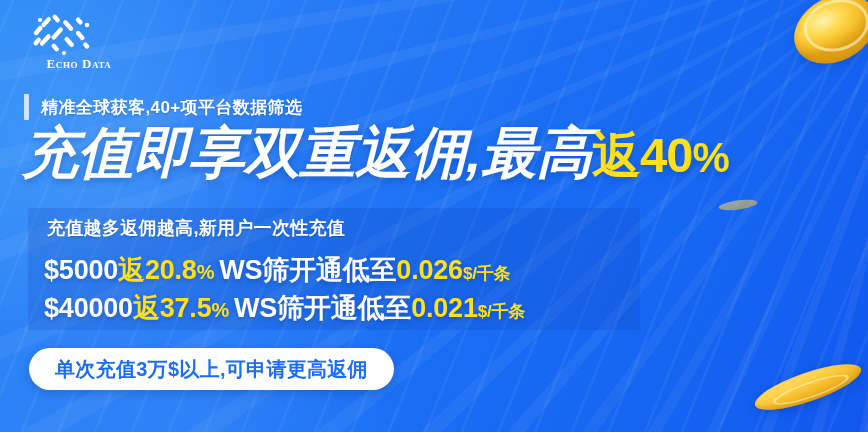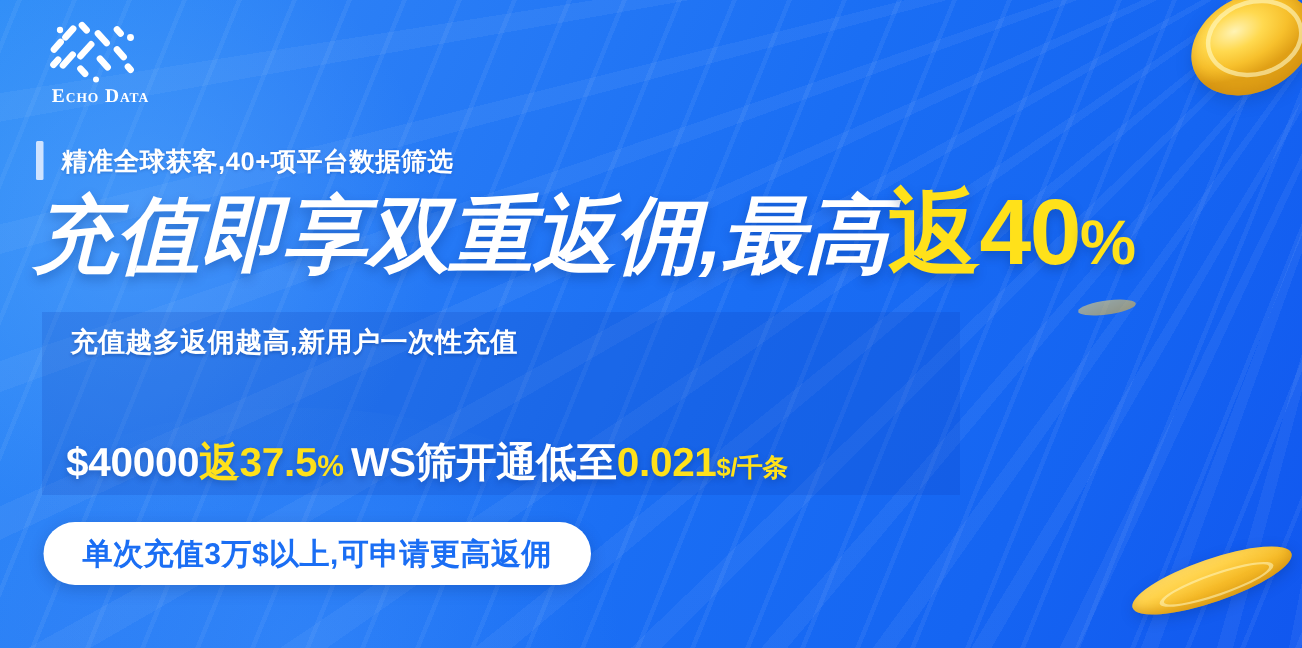--- a/index.html
+++ b/index.html
@@ -60,21 +60,21 @@
     left: 18px; top: 12px;
     width: 98px; height: 66px;
   }
   #logo-mark {
     position: absolute;
     left: 14px; top: 0;
     width: 62px; height: 44px;
   }
   #logo-word {
     position: absolute;
-    left: 0; top: 44px;
+    left: 12px; top: 44px;
     width: 98px;
     text-align: center;
     color: #ffffff;
     font-size: 13px;
     font-weight: 700;
     letter-spacing: 0.6px;
     font-family: "Liberation Serif", "DejaVu Serif", serif;
     font-variant: small-caps;
     white-space: nowrap;
   }
@@ -111,21 +111,21 @@
     font-size: 56px;
     font-weight: 700;
     line-height: 1.08;
     letter-spacing: -0.5px;
     color: #ffffff;
     text-shadow: 0 3px 7px rgba(0,35,105,0.30);
   }
   #headline .hl-white { color: #ffffff; font-style: italic; }
   #headline .hl-yellow {
     color: #ffe11a;
-    font-size: 62px;
+    font-size: 49px;
     letter-spacing: -1px;
   }
   #headline .hl-pct {
     color: #ffe11a;
     font-size: 42px;
   }
 
   
   #panel {
     position: absolute;
@@ -284,20 +284,23 @@
   </div>
 
   <div id="headline">
     <span class="hl-white">充值即享双重返佣,</span><span class="hl-white">最高</span><span class="hl-yellow">返40</span><span class="hl-pct">%</span>
   </div>
 
   <div id="panel"></div>
 
   <div id="tagline">充值越多返佣越高,新用户一次性充值</div>
 
+  <div class="price-row" id="price-row-1">
+    <span class="amount">$5000</span><span class="rebate">返20.8</span><span class="rebate-pct">%</span><span class="mid">WS筛开通低至</span><span class="rate">0.026</span><span class="unit">$/千条</span>
+  </div>
 
   <div class="price-row" id="price-row-2">
     <span class="amount">$40000</span><span class="rebate">返37.5</span><span class="rebate-pct">%</span><span class="mid">WS筛开通低至</span><span class="rate">0.021</span><span class="unit">$/千条</span>
   </div>
 
   <div id="cta">
     <span id="cta-text">单次充值3万$以上,可申请更高返佣</span>
   </div>
 
   <div class="coin" id="coin-top">

